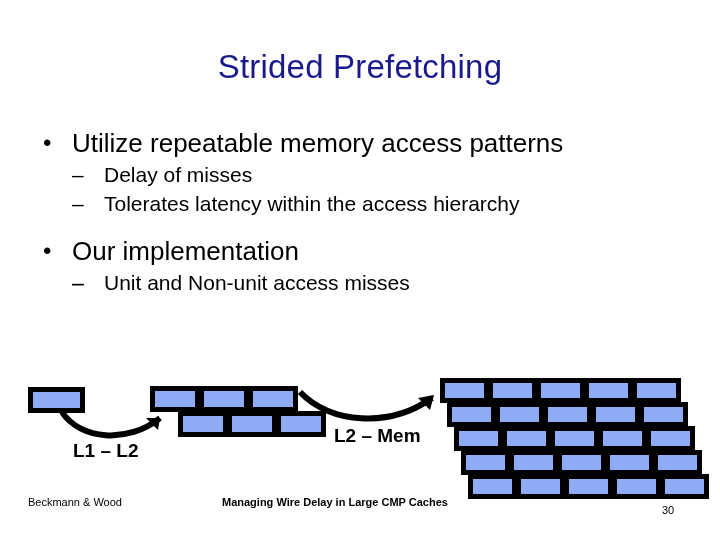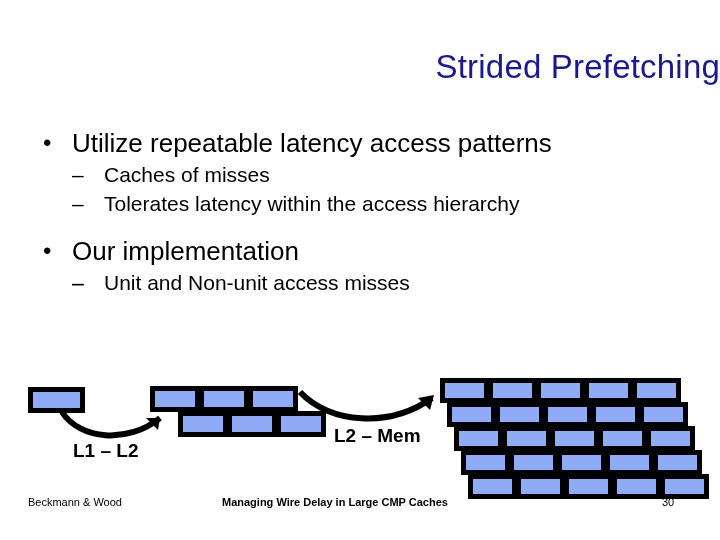--- a/index.html
+++ b/index.html
@@ -15,21 +15,21 @@
     font-family: "Liberation Sans", sans-serif;
     color: #000000;
   }
 
   
   .slide-title {
     position: absolute;
     left: 0;
     top: 48px;
     width: 720px;
-    text-align: right;
+    text-align: center;
     font-size: 33px;
     color: #1a1a8c;
     letter-spacing: 0.2px;
     white-space: nowrap;
   }
 
   
   .body-area {
     position: absolute;
     left: 0;
@@ -117,39 +117,39 @@
   .footer-center {
     position: absolute;
     left: 222px;
     top: 0;
     white-space: nowrap;
     font-weight: bold;
   }
   .footer-page {
     position: absolute;
     left: 662px;
-    top: 0;
+    top: 8px;
     white-space: nowrap;
   }
 </style>
 </head>
 <body>
 
 <div class="slide-title">Strided Prefetching</div>
 
 <div class="body-area">
 
   <div>
     <div class="bullet-l1">
       <span class="bullet-dot">•</span>
-      <span>Utilize repeatable latency access patterns</span>
-    </div>
-    <div class="bullet-l2">
-      <span class="bullet-dash">–</span>
-      <span>Caches of misses</span>
+      <span>Utilize repeatable memory access patterns</span>
+    </div>
+    <div class="bullet-l2">
+      <span class="bullet-dash">–</span>
+      <span>Delay of misses</span>
     </div>
     <div class="bullet-l2">
       <span class="bullet-dash">–</span>
       <span>Tolerates latency within the access hierarchy</span>
     </div>
   </div>
 
   <div class="group-gap"></div>
 
   <div>

